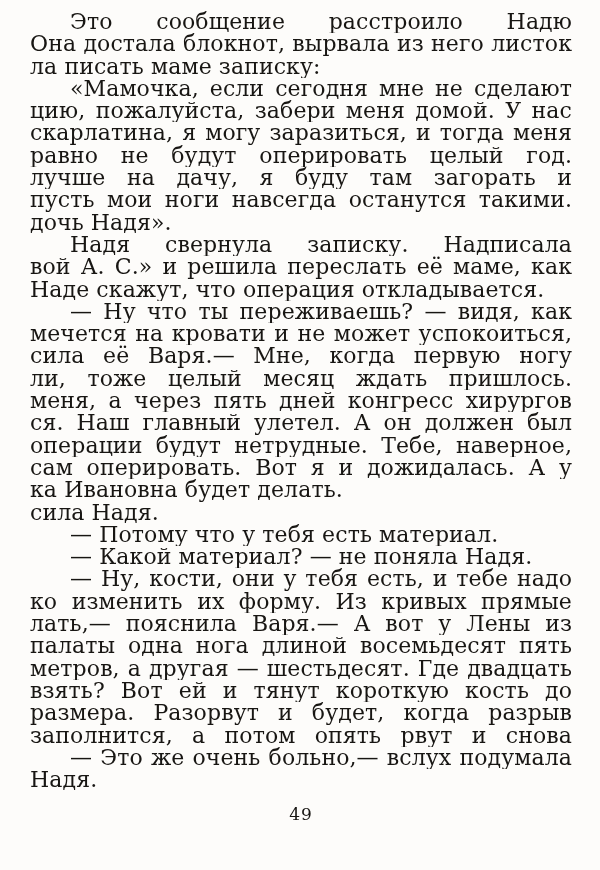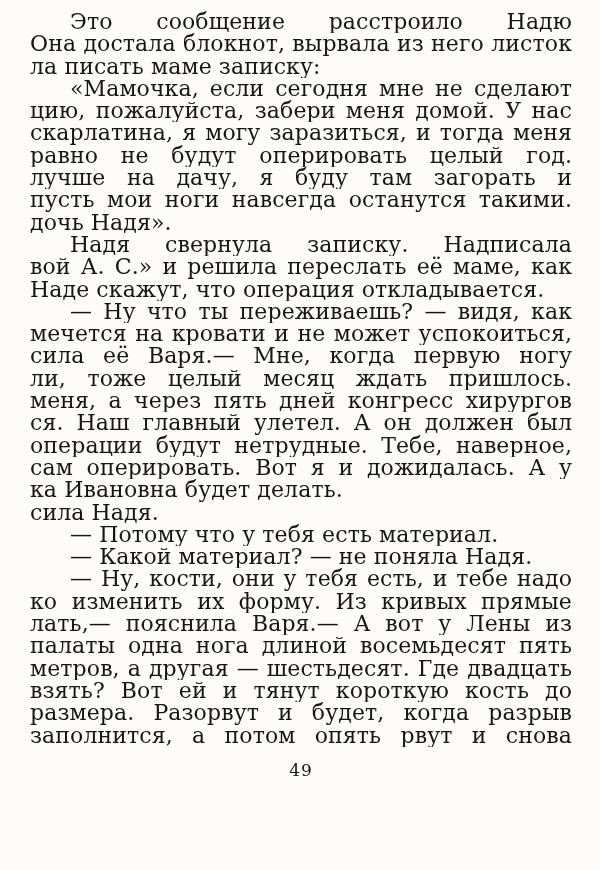--- a/index.html
+++ b/index.html
@@ -93,15 +93,19 @@
       <div class="paragraph">
         <div class="line first">— Ну, кости, они у тебя есть, и тебе надо толь-</div>
         <div class="line">ко изменить их форму. Из кривых прямые сде-</div>
         <div class="line">лать,— пояснила Варя.— А вот у Лены из седьмой</div>
         <div class="line">палаты одна нога длиной восемьдесят пять санти-</div>
         <div class="line">метров, а другая — шестьдесят. Где двадцать пять</div>
         <div class="line">взять? Вот ей и тянут короткую кость до нужного</div>
         <div class="line">размера. Разорвут и будет, когда разрыв мозолью</div>
         <div class="line last">заполнится, а потом опять рвут и снова ждут.</div>
       </div>
+      <div class="paragraph">
+        <div class="line first">— Это же очень больно,— вслух подумала</div>
+        <div class="line last">Надя.</div>
+      </div>
     </div>
   <div class="page-number">49</div>
 </div>
 
 </body></html>

